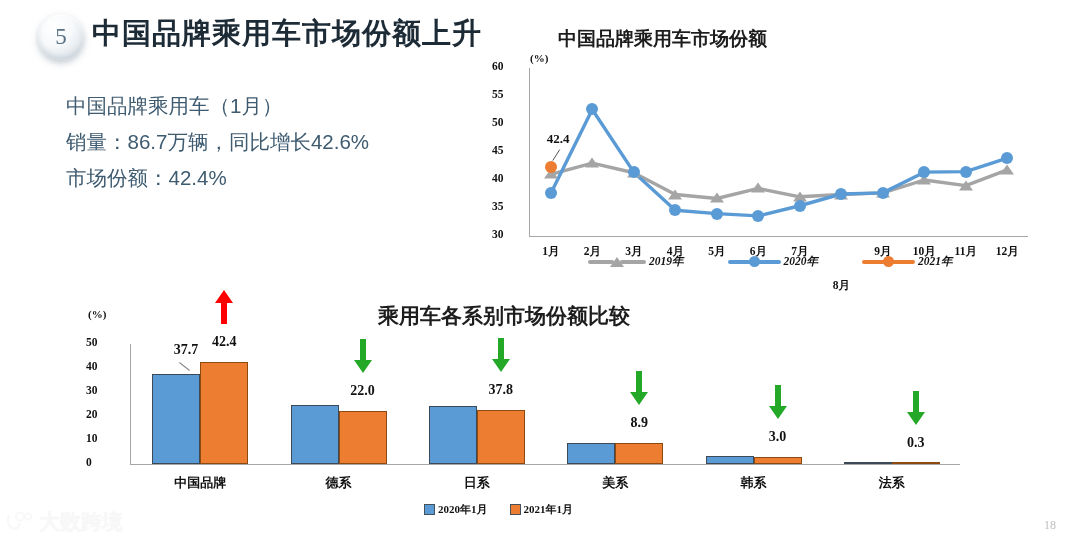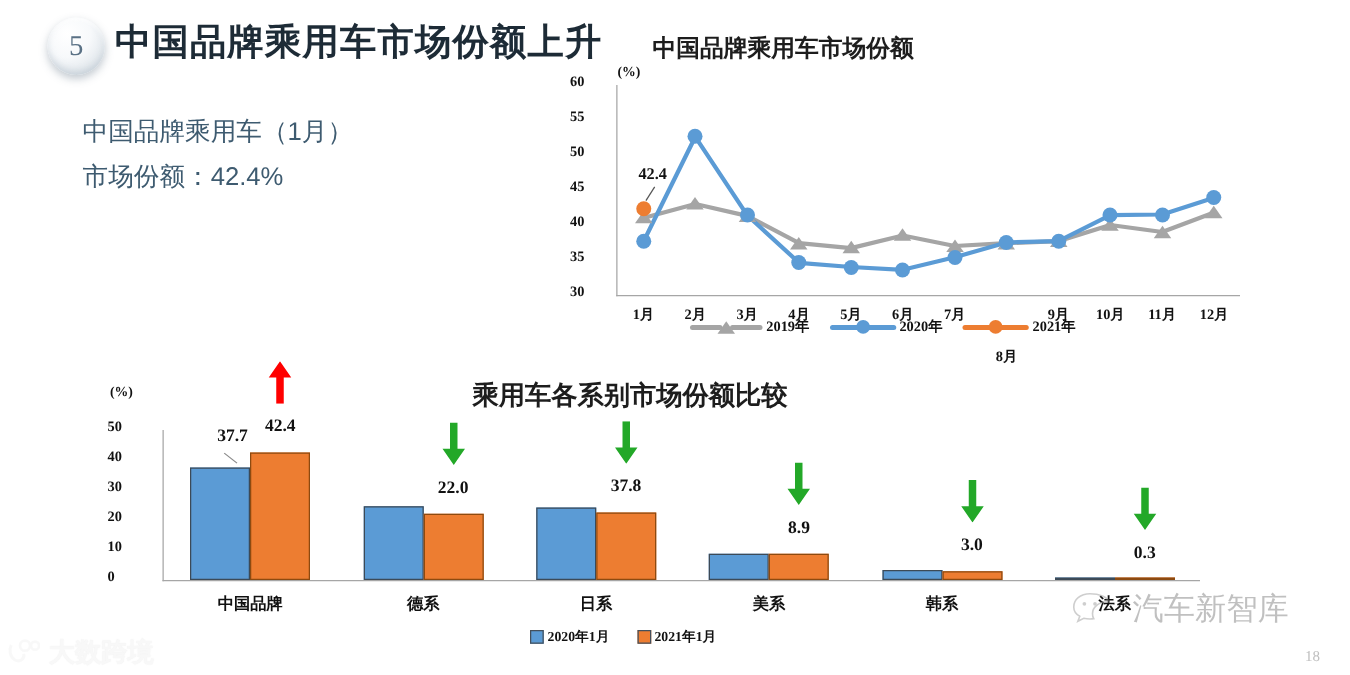--- a/index.html
+++ b/index.html
@@ -27,27 +27,27 @@
   
   .left-text { position:absolute; left:66px; top:88px; width:380px; color:#3e5b70; }
   .left-text div { font-size:20.5px; line-height:36px; white-space:nowrap; }
   
   .chart-title { position:absolute; font-weight:bold; color:#1d1d1d; font-family:"Liberation Serif", serif; }
   .axis-unit { position:absolute; font-size:11px; font-weight:bold; color:#111; font-family:"Liberation Serif", serif; }
   .ytick { position:absolute; font-size:11.5px; color:#111; font-family:"Liberation Serif", serif; text-align:left; font-weight:bold; }
   .xtick { position:absolute; font-size:11.5px; color:#111; font-family:"Liberation Serif", serif; text-align:center; font-weight:bold; }
   .axisline { position:absolute; background:#a6a6a6; }
   
-  #linechart { position:absolute; left:432px; top:26px; width:600px; height:265px; }
+  #linechart { position:absolute; left:468px; top:26px; width:600px; height:265px; }
   #lc-plot { position:absolute; left:62px; top:42px; width:498px; height:168px; }
   .lc-marker { position:absolute; width:12px; height:12px; border-radius:50%; transform:translate(-50%,-50%); }
   .lc-tri { position:absolute; width:0; height:0; transform:translate(-50%,-55%);
             border-left:7px solid transparent; border-right:7px solid transparent; border-bottom:10px solid #a5a5a5; }
   .lc-label { position:absolute; font-size:13px; font-weight:bold; color:#111; font-family:"Liberation Serif", serif; white-space:nowrap; }
-  .legend { position:absolute; display:flex; gap:16px; align-items:center; }
+  .legend { position:absolute; display:flex; gap:44px; align-items:center;font-style:italic; }
   .legend-item { display:flex; align-items:center; gap:3px; font-size:11.5px; font-weight:bold; color:#111; font-family:"Liberation Serif", serif; }
   .lg-line { width:26px; height:4px; border-radius:2px; }
   .lg-dot { width:11px; height:11px; border-radius:50%; margin:0 -8px; z-index:2; }
   .lg-tri { width:0;height:0;border-left:7px solid transparent;border-right:7px solid transparent;border-bottom:10px solid #a5a5a5; margin:0 -7px; z-index:2;}
   
   #barchart { position:absolute; left:0px; top:292px; width:1080px; height:248px; }
   #bc-plot { position:absolute; left:131px; top:52px; width:830px; height:120px; }
   .bar { position:absolute; bottom:0; border:1px solid #3c4a57; box-sizing:border-box; }
   .bar.b20 { background:#5b9bd5; }
   .bar.b21 { background:#ed7d31; border-color:#8c4a10; }
@@ -68,20 +68,21 @@
 
 <div id="slide">
 
   <div class="badge-wrap">
     <div class="badge">5</div>
   </div>
   <div class="head-title">中国品牌乘用车市场份额上升</div>
 
   <div class="left-text">
     <div>中国品牌乘用车（1月）</div>
+    <div>销量：86.7万辆，同比增长42.6%</div>
     <div>市场份额：42.4%</div>
   </div>
 
   <div id="linechart">
     <div class="chart-title" style="left:90px; top:0; font-size:19px;">中国品牌乘用车市场份额</div>
     <div class="axis-unit" style="left:62px; top:26px;">(%)</div>
     <div id="lc-yticks">
         <div class="ytick" style="left: 24px; width: 32px; top: 202px;">30</div>
         <div class="ytick" style="left: 24px; width: 32px; top: 174px;">35</div>
         <div class="ytick" style="left: 24px; width: 32px; top: 146px;">40</div>
@@ -236,23 +237,15 @@
 
   <div class="wm-left">
     <svg width="26" height="22" viewBox="0 0 26 22">
       <path d="M3 5 C1 9 2 15 6 17 C10 19 14 16 13 12" fill="none" stroke="#f2f2f2" stroke-width="2.4"></path>
       <circle cx="14" cy="5.5" r="4" fill="none" stroke="#f2f2f2" stroke-width="2.2"></circle>
       <circle cx="22" cy="5.5" r="3.2" fill="none" stroke="#f2f2f2" stroke-width="2.2"></circle>
     </svg>
     <span class="wm-left-text">大数跨境</span>
   </div>
 
-  <div class="wm-right">
-    <svg width="40" height="32" viewBox="0 0 40 32">
-      <path d="M14 4 C6 4 1 9 1 14.5 C1 17.6 2.9 20.3 5.8 22 L4.3 26 L9 23.6 C10.5 24 12.2 24.2 14 24.2 C15 24.2 16 24.1 17 23.9 C16.3 22.7 16 21.4 16 20 C16 14.6 21.4 10.4 28 10.4 C28.4 10.4 28.8 10.4 29.2 10.5 C27.9 6.7 21.7 4 14 4 Z" fill="none" stroke="#8d8d8d" stroke-width="1.3"></path>
-      <circle cx="9.5" cy="12" r="1.5" fill="#8d8d8d"></circle>
-      <circle cx="18" cy="12" r="1.5" fill="#8d8d8d"></circle>
-    </svg>
-    <span class="wm-right-text">汽车新智库</span>
-  </div>
 
   <div class="pagenum">18</div>
 </div>
 
 </body></html>

